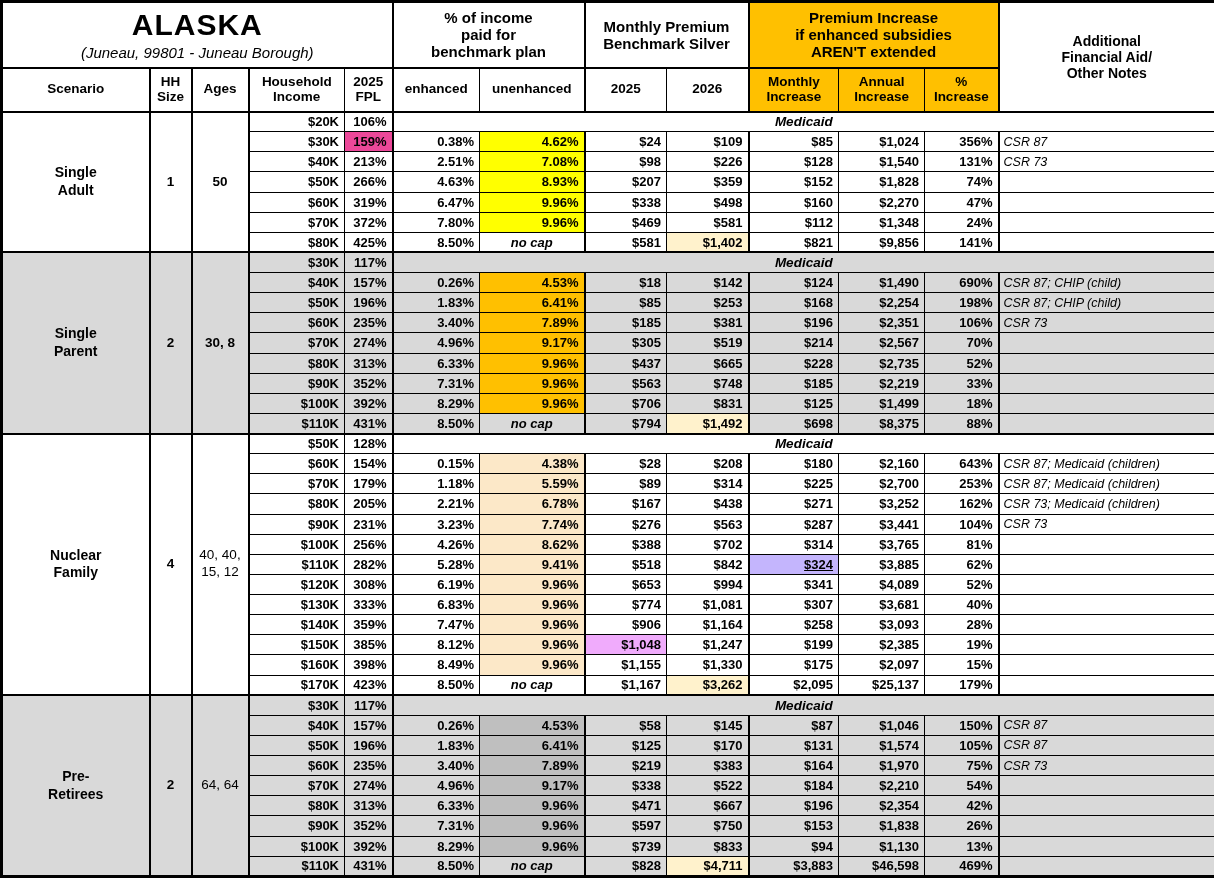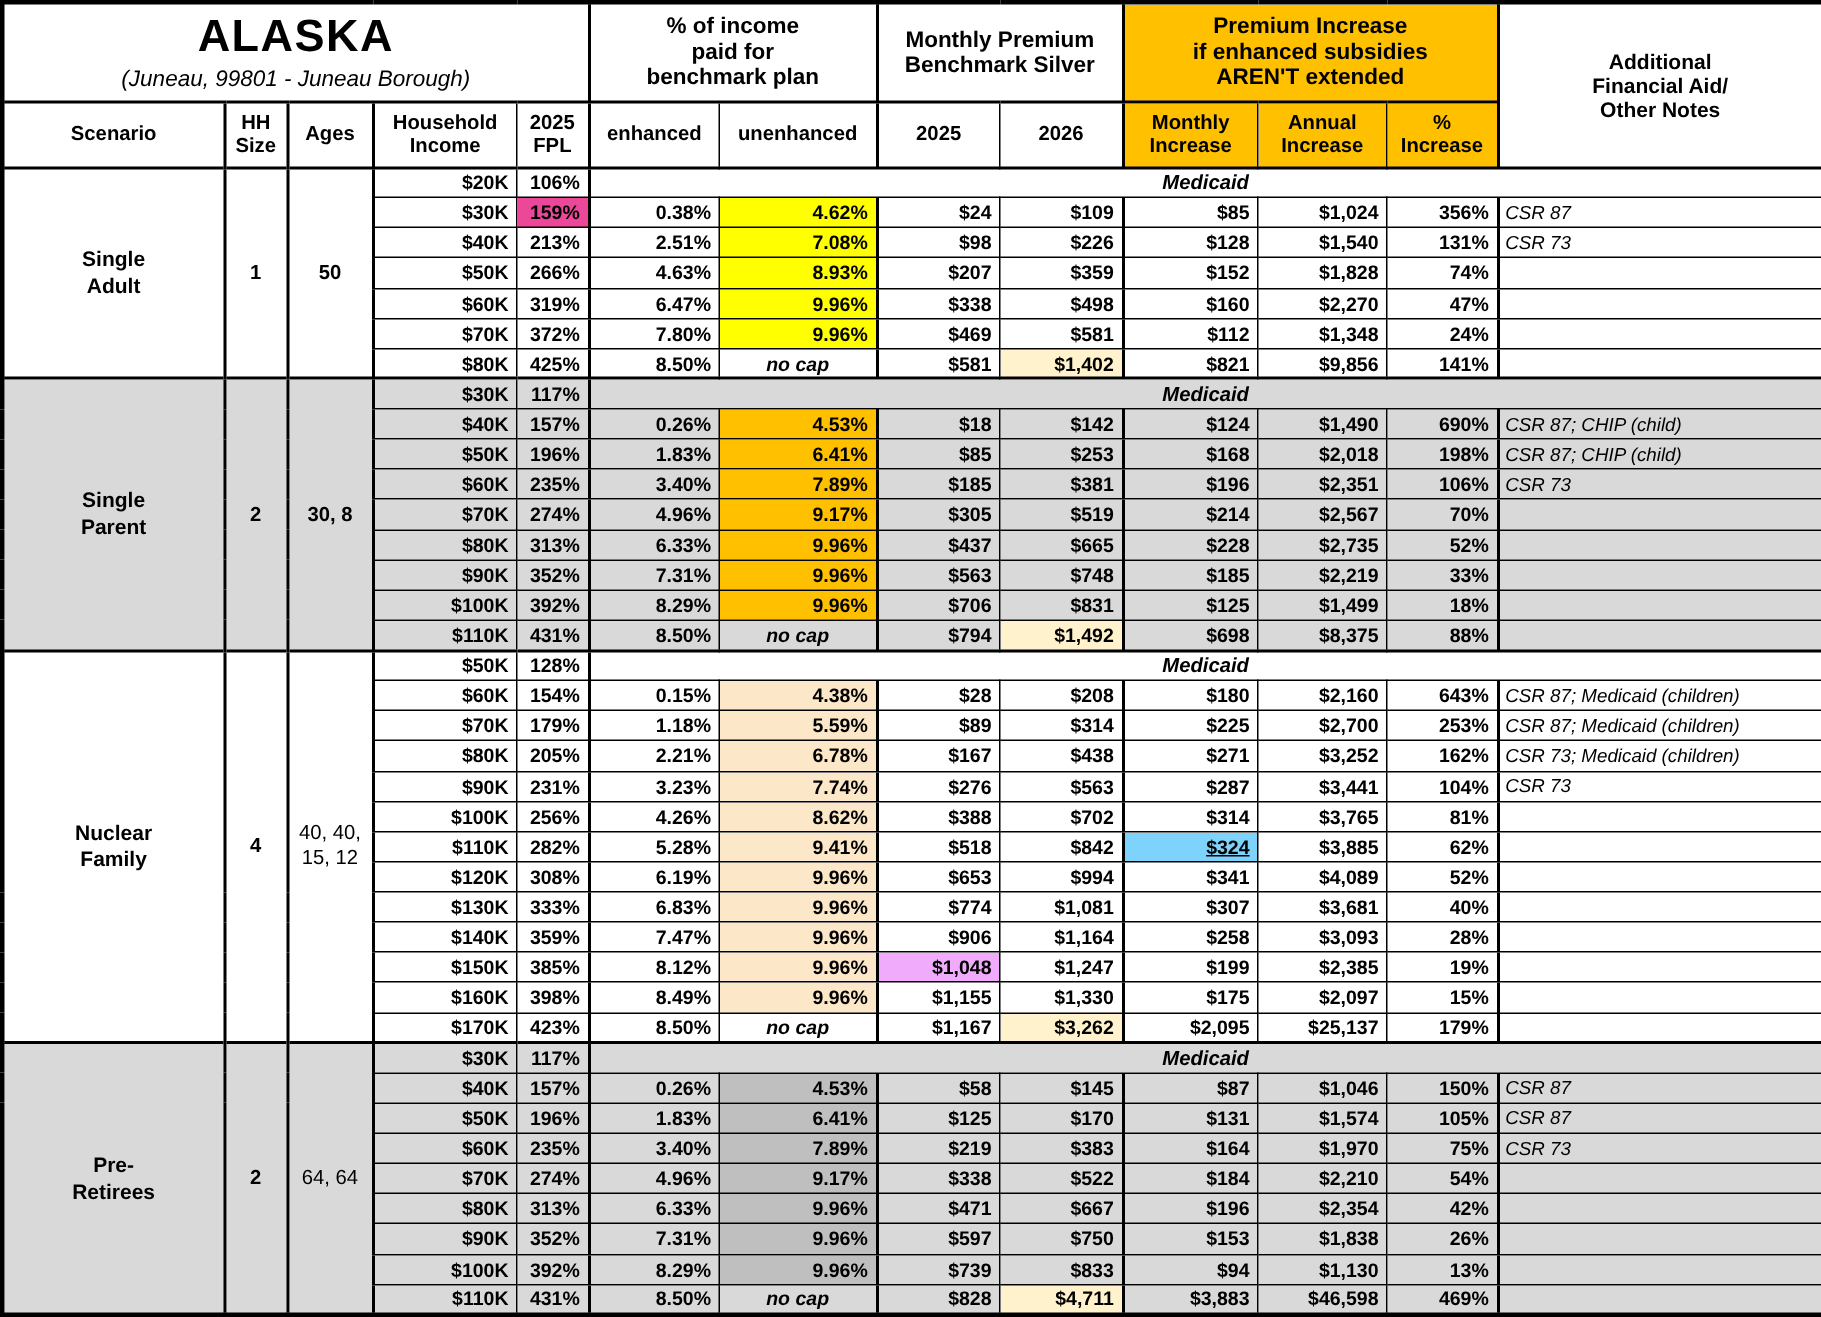--- a/index.html
+++ b/index.html
@@ -205,21 +205,21 @@
           <td class="note bl2" style="background: rgb(217, 217, 217);">CSR 87; CHIP (child)</td>
         </tr>
         <tr>
           <td class="num bl2" style="background: rgb(217, 217, 217);">$50K</td>
           <td class="num" style="background: rgb(217, 217, 217);">196%</td>
           <td class="num bl2" style="background: rgb(217, 217, 217);">1.83%</td>
           <td class="num" style="background: rgb(255, 192, 0);">6.41%</td>
           <td class="num bl2" style="background: rgb(217, 217, 217);">$85</td>
           <td class="num" style="background: rgb(217, 217, 217);">$253</td>
           <td class="num bl2" style="background: rgb(217, 217, 217);">$168</td>
-          <td class="num" style="background: rgb(217, 217, 217);">$2,018</td>
+          <td class="num" style="background: rgb(217, 217, 217);">$2,254</td>
           <td class="num" style="background: rgb(217, 217, 217);">198%</td>
           <td class="note bl2" style="background: rgb(217, 217, 217);">CSR 87; CHIP (child)</td>
         </tr>
         <tr>
           <td class="num bl2" style="background: rgb(217, 217, 217);">$60K</td>
           <td class="num" style="background: rgb(217, 217, 217);">235%</td>
           <td class="num bl2" style="background: rgb(217, 217, 217);">3.40%</td>
           <td class="num" style="background: rgb(255, 192, 0);">7.89%</td>
           <td class="num bl2" style="background: rgb(217, 217, 217);">$185</td>
           <td class="num" style="background: rgb(217, 217, 217);">$381</td>
@@ -358,21 +358,21 @@
           <td class="num" style="background: rgb(255, 255, 255);">81%</td>
           <td class="note bl2" style="background: rgb(255, 255, 255);"></td>
         </tr>
         <tr>
           <td class="num bl2" style="background: rgb(255, 255, 255);">$110K</td>
           <td class="num" style="background: rgb(255, 255, 255);">282%</td>
           <td class="num bl2" style="background: rgb(255, 255, 255);">5.28%</td>
           <td class="num" style="background: rgb(252, 232, 200);">9.41%</td>
           <td class="num bl2" style="background: rgb(255, 255, 255);">$518</td>
           <td class="num" style="background: rgb(255, 255, 255);">$842</td>
-          <td class="num bl2" style="background: #7dd3fc; text-decoration: underline;">$324</td>
+          <td class="num bl2" style="background: #c4b5fd; text-decoration: underline;">$324</td>
           <td class="num" style="background: rgb(255, 255, 255);">$3,885</td>
           <td class="num" style="background: rgb(255, 255, 255);">62%</td>
           <td class="note bl2" style="background: rgb(255, 255, 255);"></td>
         </tr>
         <tr>
           <td class="num bl2" style="background: rgb(255, 255, 255);">$120K</td>
           <td class="num" style="background: rgb(255, 255, 255);">308%</td>
           <td class="num bl2" style="background: rgb(255, 255, 255);">6.19%</td>
           <td class="num" style="background: rgb(252, 232, 200);">9.96%</td>
           <td class="num bl2" style="background: rgb(255, 255, 255);">$653</td>

